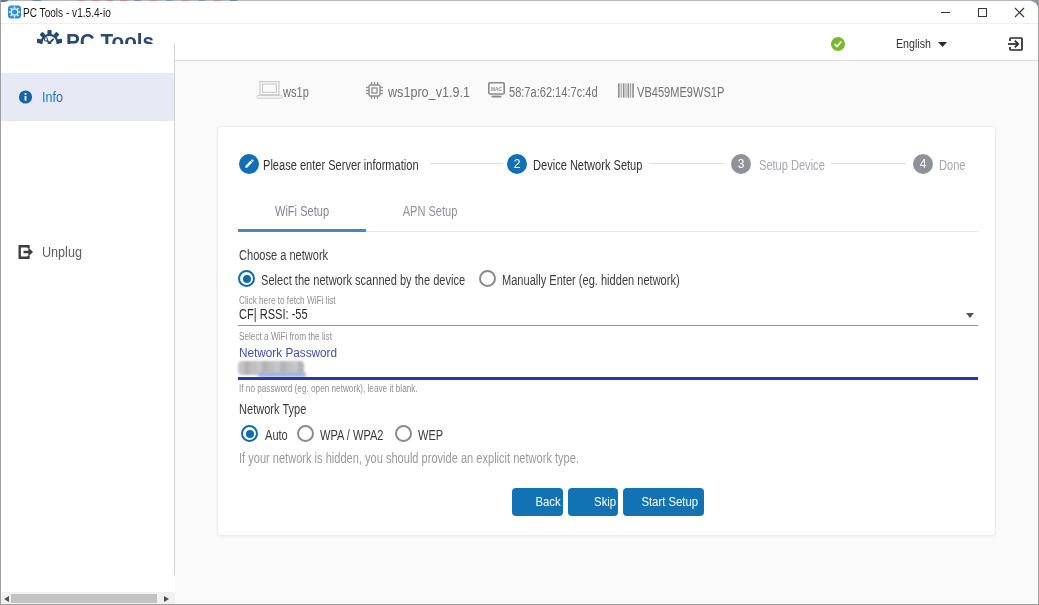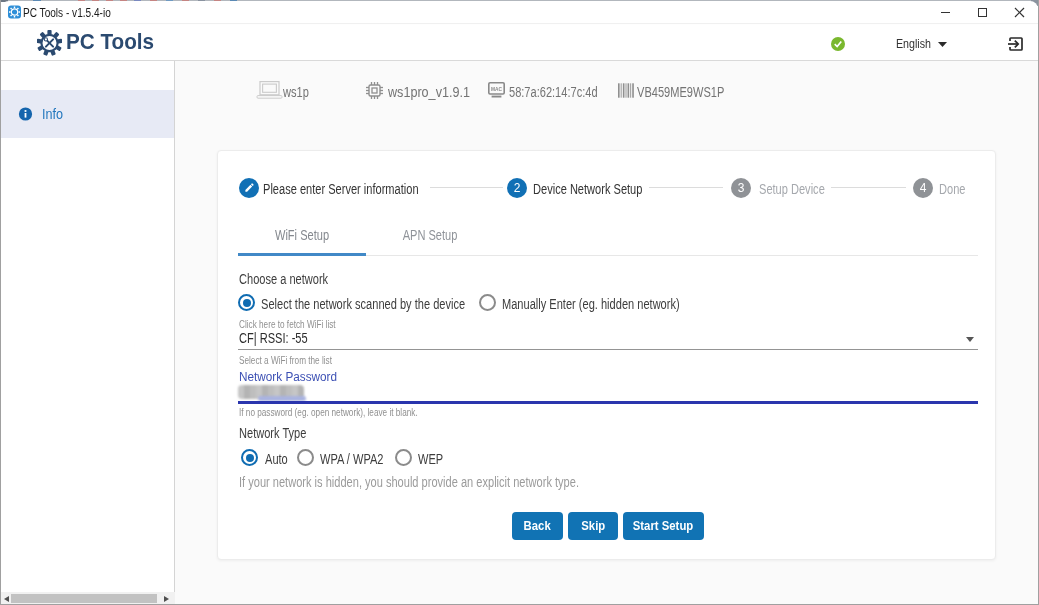--- a/index.html
+++ b/index.html
@@ -13,21 +13,21 @@
 #winframe { left:0; top:0; width:1039px; height:605px; border-left:1px solid #a0a0a0; border-right:1px solid #a0a0a0; border-bottom:1px solid #a0a0a0; pointer-events:none; z-index:50; }
 #titlebar { left:1px; top:1px; width:1037px; height:23px; background:#fff; border-bottom:1px solid #f0f0f0; border-radius:8px 8px 0 0; }
 #titletxt { left:23px; top:6px; font-size:12px; color:#1b1b1b; transform:scaleX(0.84); transform-origin:0 50%; }
 
 
 #header { left:1px; top:25px; width:1037px; height:36px; background:#fff; border-bottom:1px solid #d9d9d9; box-shadow:0 1px 2px rgba(0,0,0,0.06); }
 #logotxt { left:66px; top:29px; font-size:22px; font-weight:700; color:#2b4a70; transform:scaleX(0.94); transform-origin:0 50%; }
 #engtxt { left:896px; top:36px; font-size:13px; color:#333; transform:scaleX(0.82); transform-origin:0 50%; }
 
 
-#sidebar { left:1px; top:61px; width:174px; height:531px; background:#fff; border-right:1px solid #d4d4d4;padding-left:28px; }
+#sidebar { left:1px; top:44px; width:174px; height:531px; background:#fff; border-right:1px solid #d4d4d4;padding-left:28px; }
 .navitem { position:absolute; left:0; width:173px; height:48px; }
 .navlabel { position:absolute; left:41px; top:50%; transform:translateY(-50%) scaleX(0.9); transform-origin:0 50%; font-size:14px; color:#5e5e5e; }
 #nav-info { top:29px; background:#e7eaf5; }
 #nav-info .navlabel { color:#2478be; }
 #nav-tools { top:79px; }
 #nav-spu { top:131px; }
 #nav-unplug { top:184px; }
 .navicon { position:absolute; left:17px; top:50%; transform:translateY(-50%); width:15px; height:15px; }
 
 
@@ -35,21 +35,21 @@
 #hthumb { left:11px; top:594px; width:146px; height:9px; background:#c2c2c2; }
 
 
 #main { left:175px; top:61px; width:863px; height:543px; background:#fafafa; }
 
 
 .dev { position:absolute; top:84px; font-size:14px; color:#737373; transform:scaleX(0.79); transform-origin:0 50%; }
 .devicon { position:absolute; color:#9b9b9b; }
 
 
-#card { left:217px; top:126px; width:779px; height:410px; background:#fff; border:1px solid #ececec; border-radius:4px; box-shadow:0 1px 3px rgba(0,0,0,0.05);margin-top:24px; }
+#card { left:217px; top:126px; width:779px; height:410px; background:#fff; border:1px solid #ececec; border-radius:4px; box-shadow:0 1px 3px rgba(0,0,0,0.05); }
 
 
 .stepcirc { position:absolute; width:20px; height:20px; border-radius:50%; color:#fff; font-size:12px; text-align:center; line-height:20px; }
 .stepblue { background:#1170b5; }
 .stepgray { background:#8f9296; }
 .steptxt { position:absolute; top:30px; font-size:14px; color:#343434; transform:scaleX(0.79); transform-origin:0 50%; }
 .steptxt.gray { color:#a5a8ad; }
 .stepline { position:absolute; top:36px; height:1px; background:#dcdcdc; }
 
 
@@ -58,21 +58,21 @@
 #tabind { position:absolute; left:20px; top:102px; width:128px; height:3px; background:#4189c7; }
 
 
 .t13 { position:absolute; font-size:14px; color:#3d3d3d; transform:scaleX(0.79); transform-origin:0 50%; }
 .cap { position:absolute; font-size:10px; color:#909090; transform:scaleX(0.82); transform-origin:0 50%; }
 .radio { position:absolute; width:17px; height:17px; border-radius:50%; border:2px solid #8b8b8b; background:#fff; }
 .radio.sel { border-color:#0f6cb2; }
 .radio.sel::after { content:""; position:absolute; left:2.5px; top:2.5px; width:8px; height:8px; border-radius:50%; background:#0f6cb2; }
 .rlabel { position:absolute; font-size:14px; color:#3d3d3d; transform:scaleX(0.79); transform-origin:0 50%; }
 
-.btn { position:absolute; top:361px; height:28px; background:#1173b4; border-radius:4px; color:#fff; font-size:13.5px; font-weight:700; text-align:center; line-height:28px; }
+.btn { position:absolute; top:361px; height:28px; background:#1173b4; border-radius:4px; color:#fff; font-size:13.5px; font-weight:400; text-align:right; line-height:28px; }
 .btn span { display:inline-block; transform:scaleX(0.84); }
 </style>
 </head>
 <body>
 <div class="abs" id="topstrip"></div>
 <div class="seg" style="left:0;width:8px;background:#6d7784"></div>
 <div class="seg" style="left:33px;width:8px;background:#5b89b4"></div>
 <div class="seg" style="left:78px;width:7px;background:#c87d79;opacity:.85"></div>
 <div class="seg" style="left:92px;width:7px;background:#c87d79;opacity:.85"></div>
 <div class="seg" style="left:106px;width:7px;background:#c87d79;opacity:.85"></div>
@@ -156,20 +156,28 @@
 
 <div class="abs" id="sidebar">
  <div class="navitem" id="nav-info">
    <svg class="navicon" viewBox="0 0 15 15">
         <circle cx="7.5" cy="7.5" r="6.6" fill="#1565ad"></circle>
         <rect x="6.6" y="6.5" width="1.8" height="4.6" fill="#fff"></rect>
         <rect x="6.6" y="3.6" width="1.8" height="1.8" fill="#fff"></rect>
       </svg>
    <div class="navlabel">Info</div>
  </div>
+ <div class="navitem" id="nav-unplug">
+   <svg class="navicon" style="width:16px;height:15px" viewBox="0 0 16 15">
+        <path d="M10.5 3.8 L10.5 1.7 L1.7 1.7 L1.7 13.3 L10.5 13.3 L10.5 11.2" fill="none" stroke="#3e3e3e" stroke-width="2.4"></path>
+        <line x1="5.5" y1="7.5" x2="11" y2="7.5" stroke="#3e3e3e" stroke-width="2.6"></line>
+        <path d="M10.4 3 L15 7.5 L10.4 12 Z" fill="#3e3e3e"></path>
+      </svg>
+   <div class="navlabel">Unplug</div>
+ </div>
 </div>
 <div class="abs" id="hscroll"></div>
 <div class="abs" id="hthumb"></div>
 <svg class="abs" style="left:4px;top:596px" width="5" height="6" viewBox="0 0 5 6">
     <polygon points="5,0 5,6 0,3" fill="#505050"></polygon>
   </svg>
 <svg class="abs" style="left:164px;top:596px" width="5" height="6" viewBox="0 0 5 6">
     <polygon points="0,0 0,6 5,3" fill="#505050"></polygon>
   </svg>
 

